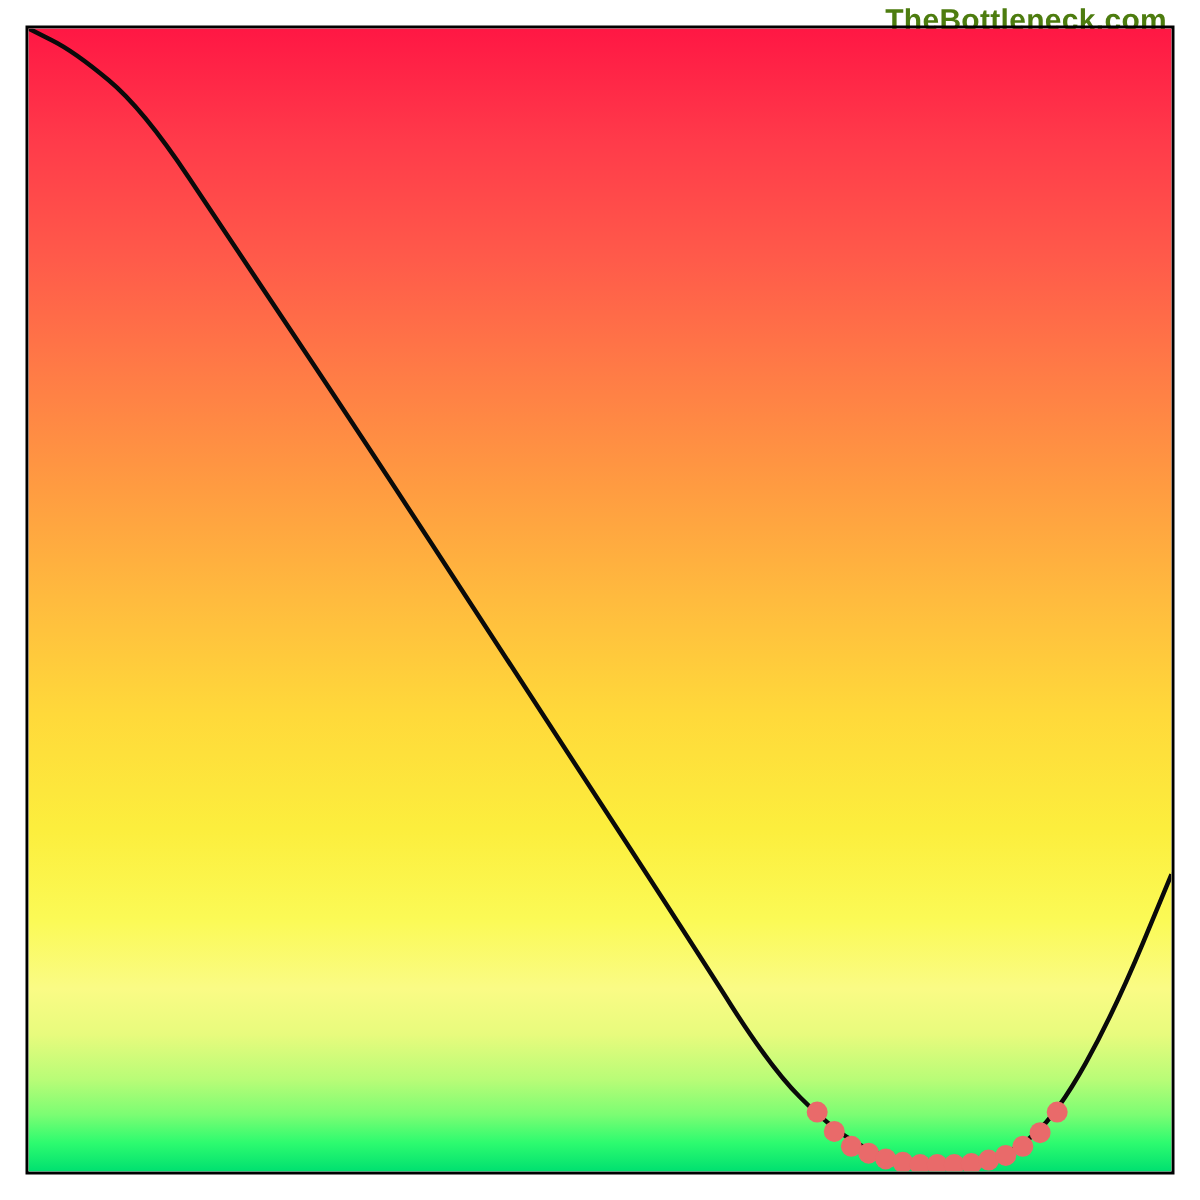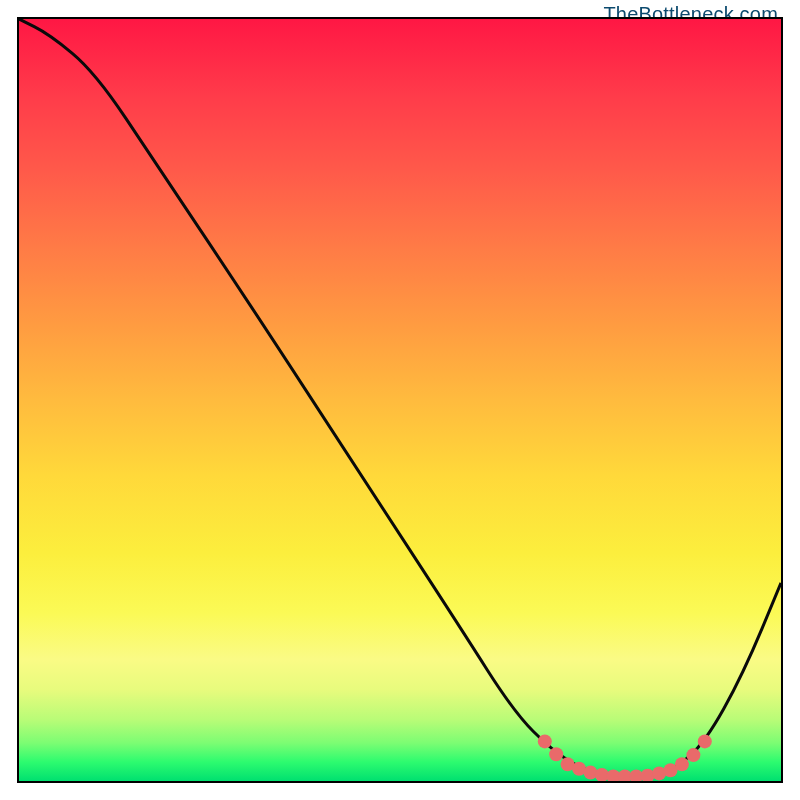--- a/index.html
+++ b/index.html
@@ -41,22 +41,22 @@
       #2dfb6f 97.5%,
       #00e070 100%
     );
   }
   .attribution {
     position: absolute;
     top: 3px;
     right: 22px;
     font-family: Arial, Helvetica, sans-serif;
     font-size: 20px;
-    font-weight: 400;
-    color: #0c4a6e;
+    font-weight: 700;
+    color: #4d7c0f;
     letter-spacing: 0.2px;
   }
   svg.curve {
     position: absolute;
     inset: 0;
     width: 100%;
     height: 100%;
   }
 </style>
 </head>

